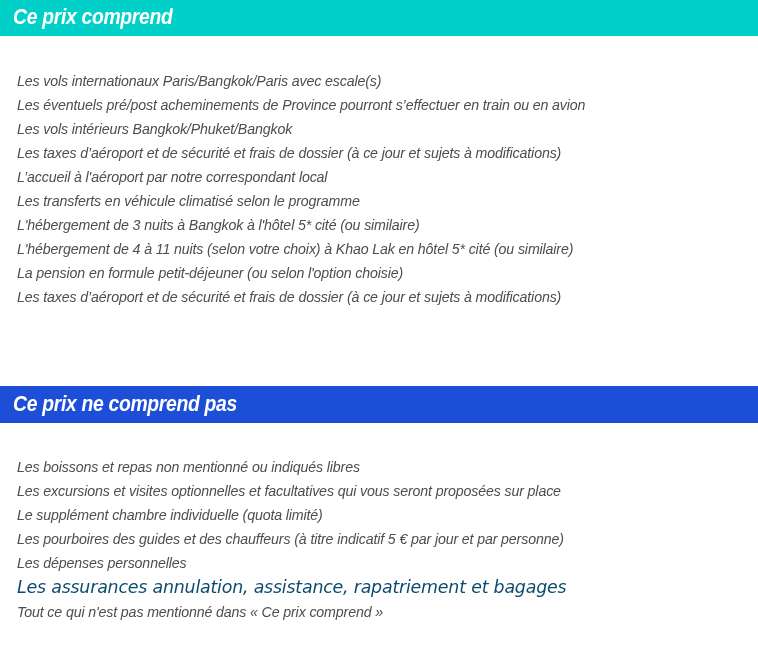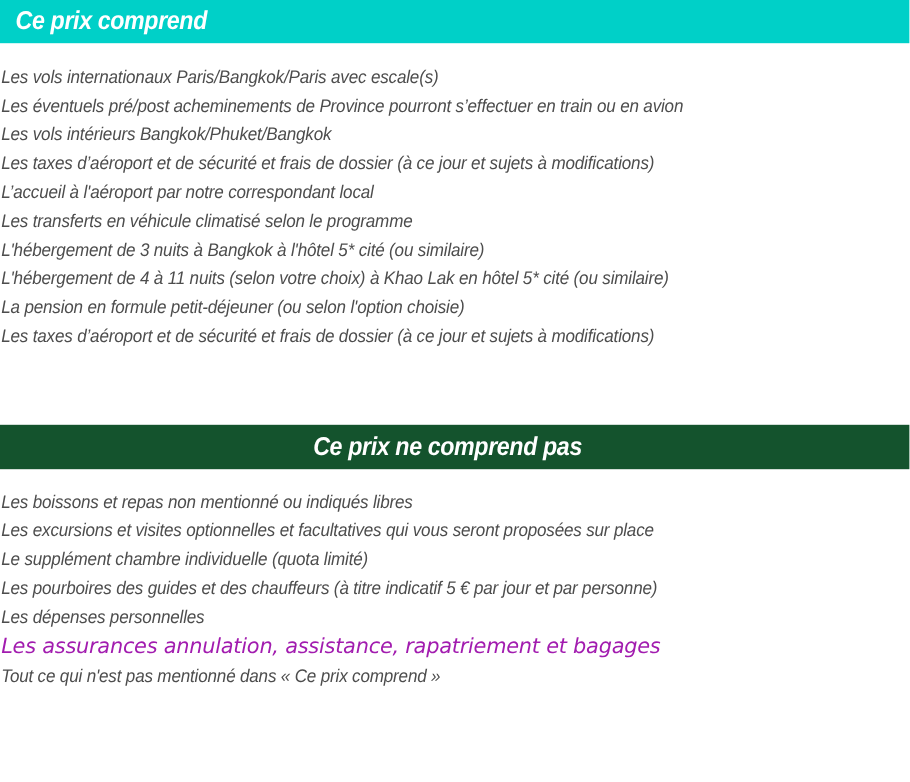--- a/index.html
+++ b/index.html
@@ -51,21 +51,21 @@
 
   
   .section-body {
     box-sizing: border-box;
     width: 758px;
     padding: 0 0 0 1px;
   }
 
   .item-list {
     list-style: none;
-    margin: 0;
+    margin: 16px;
     padding: 0;
   }
 
   .item {
     font-family: "Liberation Sans", sans-serif;
     font-style: italic;
     font-weight: normal;
     font-size: 15.2px;
     line-height: 24px;
     color: #4d4d4d;
@@ -76,21 +76,21 @@
   }
 
   
   .item.item-wide {
     font-family: "DejaVu Sans", sans-serif;
     font-style: oblique;
     font-size: 17.4px;
     letter-spacing: -0.2px;
     transform: scaleX(1);
     line-height: 25px;
-    color: #a21caf;
+    color: #0c4a6e;
   }
 
   
   .note {
     font-family: "Liberation Sans", sans-serif;
     font-style: italic;
     font-weight: bold;
     font-size: 15.3px;
     line-height: 26px;
     color: #3a3a3a;
@@ -130,21 +130,21 @@
         <li class="item">La pension en formule petit-déjeuner (ou selon l'option choisie)</li>
         <li class="item">Les taxes d’aéroport et de sécurité et frais de dossier (à ce jour et sujets à modifications)</li>
       </ul>
 
     <div class="spacer-before-note"></div>
 
   </div>
 
   <div class="spacer-between-sections"></div>
 
-  <div class="section-header" id="header-two" style="background: #14532d; color: rgb(255, 255, 255); justify-content: center;">
+  <div class="section-header" id="header-two" style="background: #1d4ed8; color: rgb(255, 255, 255);">
     <span class="section-header-title">Ce prix ne comprend pas</span>
   </div>
 
   <div class="spacer-after-header-two"></div>
 
   <div class="section-body">
     <ul class="item-list" id="excluded-list">
         <li class="item">Les boissons et repas non mentionné ou indiqués libres</li>
         <li class="item">Les excursions et visites optionnelles et facultatives qui vous seront proposées sur place</li>
         <li class="item">Le supplément chambre individuelle (quota limité)</li>

